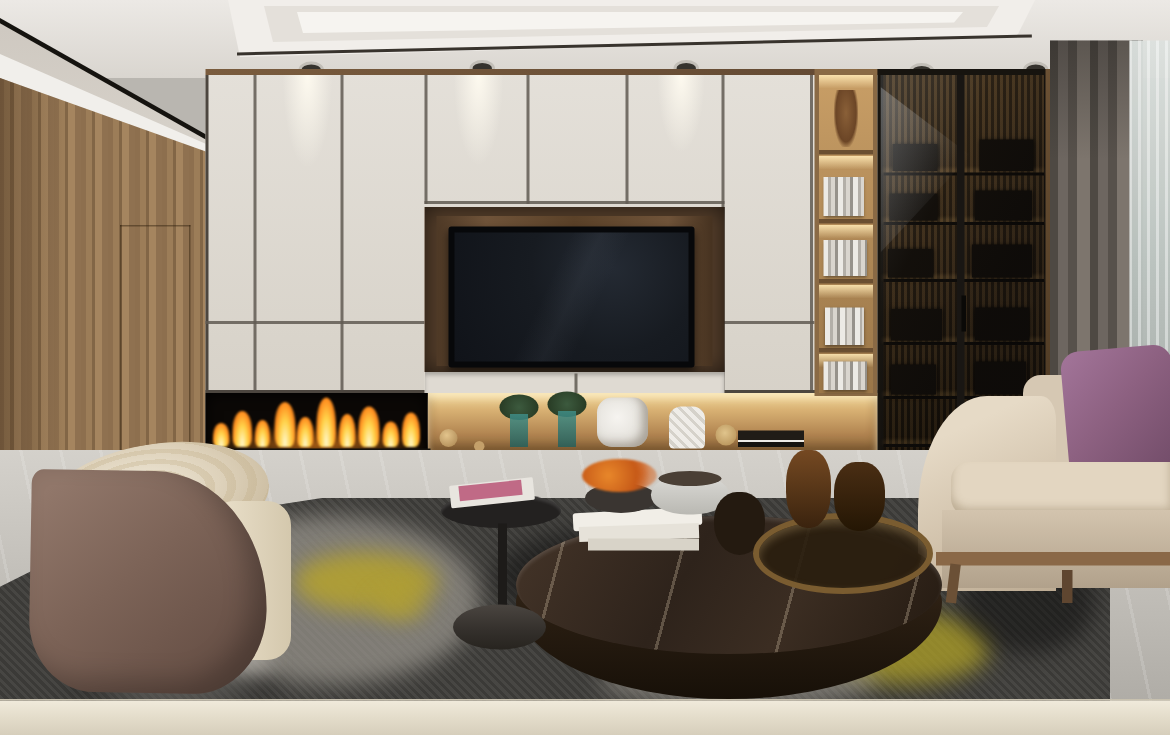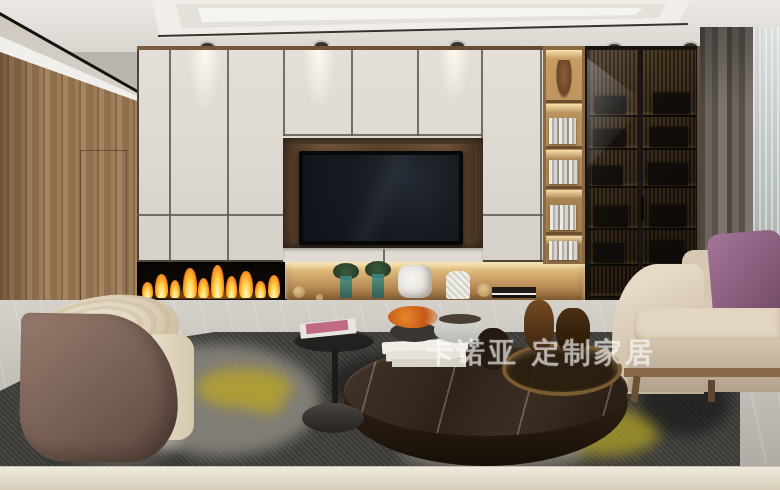--- a/index.html
+++ b/index.html
@@ -390,17 +390,14 @@
   <div class="abs side-table">
     <div class="abs st-top"></div>
     <div class="abs mag1"></div>
     <div class="abs mag2"></div>
     <div class="abs st-stem"></div>
     <div class="abs st-base"></div>
   </div>
 
   <div class="abs foreground"></div>
 
-  <div class="abs watermark">
-    <span>卡诺亚 定制家居</span>
-  </div>
 
 </div>
 
 </body></html>

